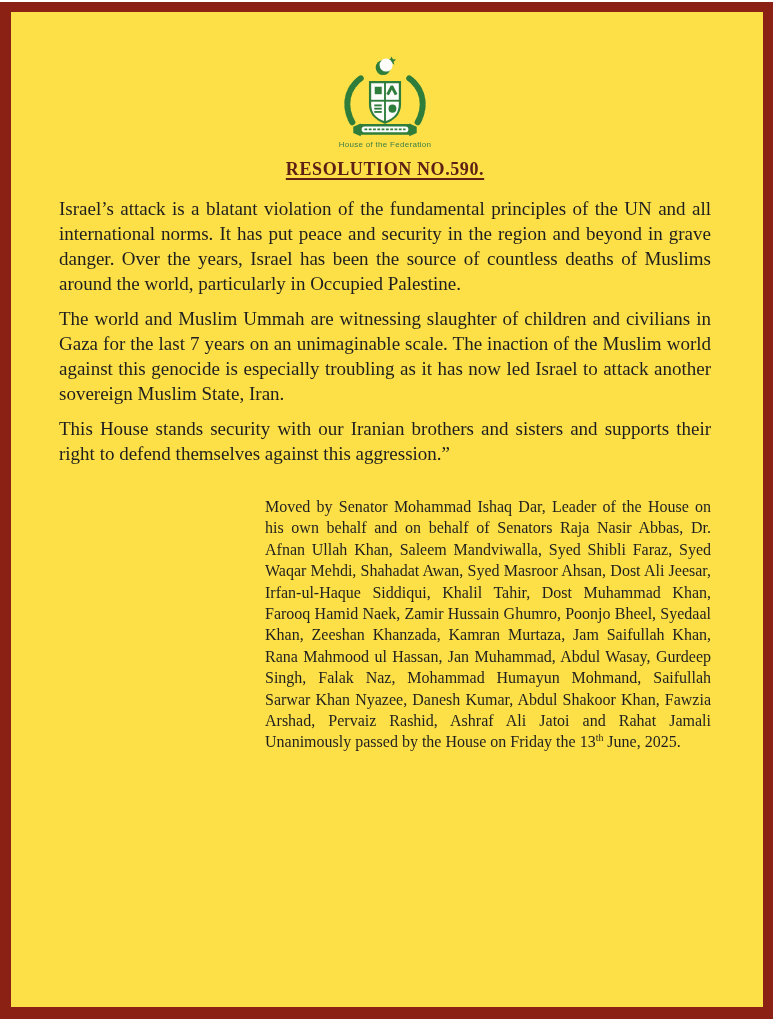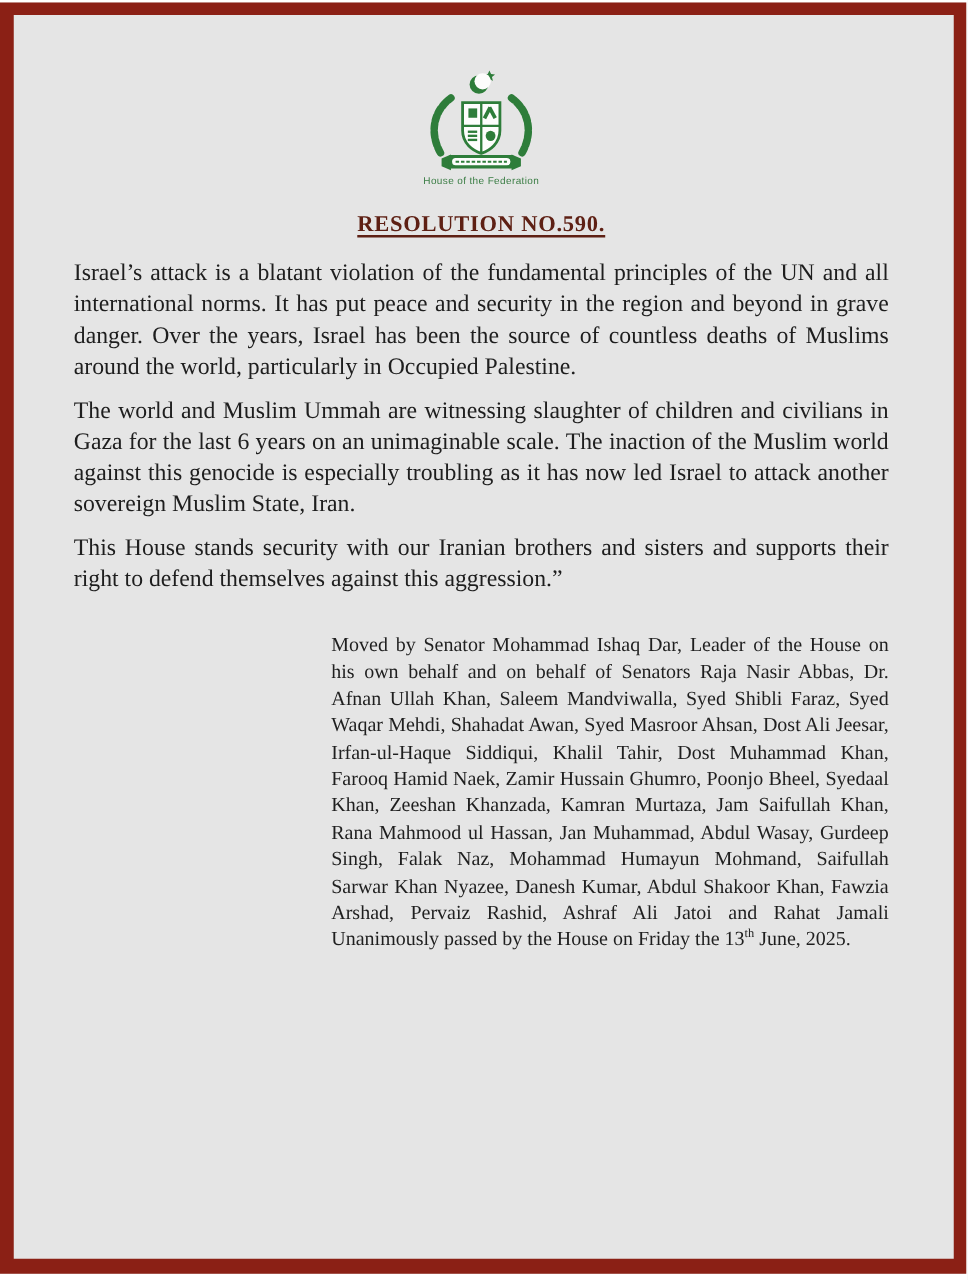--- a/index.html
+++ b/index.html
@@ -13,42 +13,42 @@
   .page {
     position: absolute;
     top: 2px;
     left: 0;
     right: 1px;
     bottom: 5px;
     box-sizing: border-box;
     border: 10px solid #8b2015;
     border-left-width: 11px;
     border-bottom-width: 12px;
-    background: #e5e5e5;
+    background: #fde047;
     overflow: hidden;
   }
   .content {
     padding: 42px 52px 0 48px;
   }
   .emblem-wrap {
     text-align: center;
     line-height: 0;
   }
   .emblem-wrap svg {
     display: inline-block;
   }
   .emblem-caption {
     font-size: 8px;
     line-height: 10px;
     color: #3a7d44;
     letter-spacing: 0.3px;
     font-family: "Liberation Sans", sans-serif;
   }
   .title {
-    margin-top: 19px;
+    margin-top: 9px;
     text-align: center;
     font-size: 18px;
     font-weight: bold;
     letter-spacing: 0.6px;
     color: #5e2014;
     text-decoration: underline;
     text-decoration-thickness: 2px;
     text-underline-offset: 3px;
     margin-bottom: 16px;
   }
@@ -109,20 +109,20 @@
         <rect x="35" y="77.6" width="50" height="6.2" rx="3" fill="#fdfdfc"></rect>
         <line x1="38" y1="80.7" x2="82" y2="80.7" stroke="#2e7d3a" stroke-width="1.7" stroke-dasharray="3 1.6"></line>
       </svg>
       <div class="emblem-caption">House of the Federation</div>
     </div>
 
     <div class="title">RESOLUTION NO.590.</div>
 
     <div class="body-text">
       <p>Israel’s attack is a blatant violation of the fundamental principles of the UN and all international norms. It has put peace and security in the region and beyond in grave danger. Over the years, Israel has been the source of countless deaths of Muslims around the world, particularly in Occupied Palestine.</p>
-      <p>The world and Muslim Ummah are witnessing slaughter of children and civilians in Gaza for the last 6 years on an unimaginable scale. The inaction of the Muslim world against this genocide is especially troubling as it has now led Israel to attack another sovereign Muslim State, Iran.</p>
+      <p>The world and Muslim Ummah are witnessing slaughter of children and civilians in Gaza for the last 7 years on an unimaginable scale. The inaction of the Muslim world against this genocide is especially troubling as it has now led Israel to attack another sovereign Muslim State, Iran.</p>
       <p>This House stands security with our Iranian brothers and sisters and supports their right to defend themselves against this aggression.”</p>
     </div>
 
     <p class="moved"><span>Moved by Senator Mohammad Ishaq Dar, Leader of the House on his own behalf and on behalf of Senators Raja Nasir Abbas, Dr. Afnan Ullah Khan, Saleem Mandviwalla, Syed Shibli Faraz, Syed Waqar Mehdi, Shahadat Awan, Syed Masroor Ahsan, Dost Ali Jeesar, Irfan-ul-Haque Siddiqui, Khalil Tahir, Dost Muhammad Khan, Farooq Hamid Naek, Zamir Hussain Ghumro, Poonjo Bheel, Syedaal Khan, Zeeshan Khanzada, Kamran Murtaza, Jam Saifullah Khan, Rana Mahmood ul Hassan, Jan Muhammad, Abdul Wasay, Gurdeep Singh, Falak Naz, Mohammad Humayun Mohmand, Saifullah Sarwar Khan Nyazee, Danesh Kumar, Abdul Shakoor Khan, Fawzia Arshad, Pervaiz Rashid, Ashraf Ali Jatoi and Rahat Jamali Unanimously passed by the House on Friday the 13</span><sup>th</sup><span> June, 2025.</span></p>
 
   </div>
 </div>
 
 </body></html>

